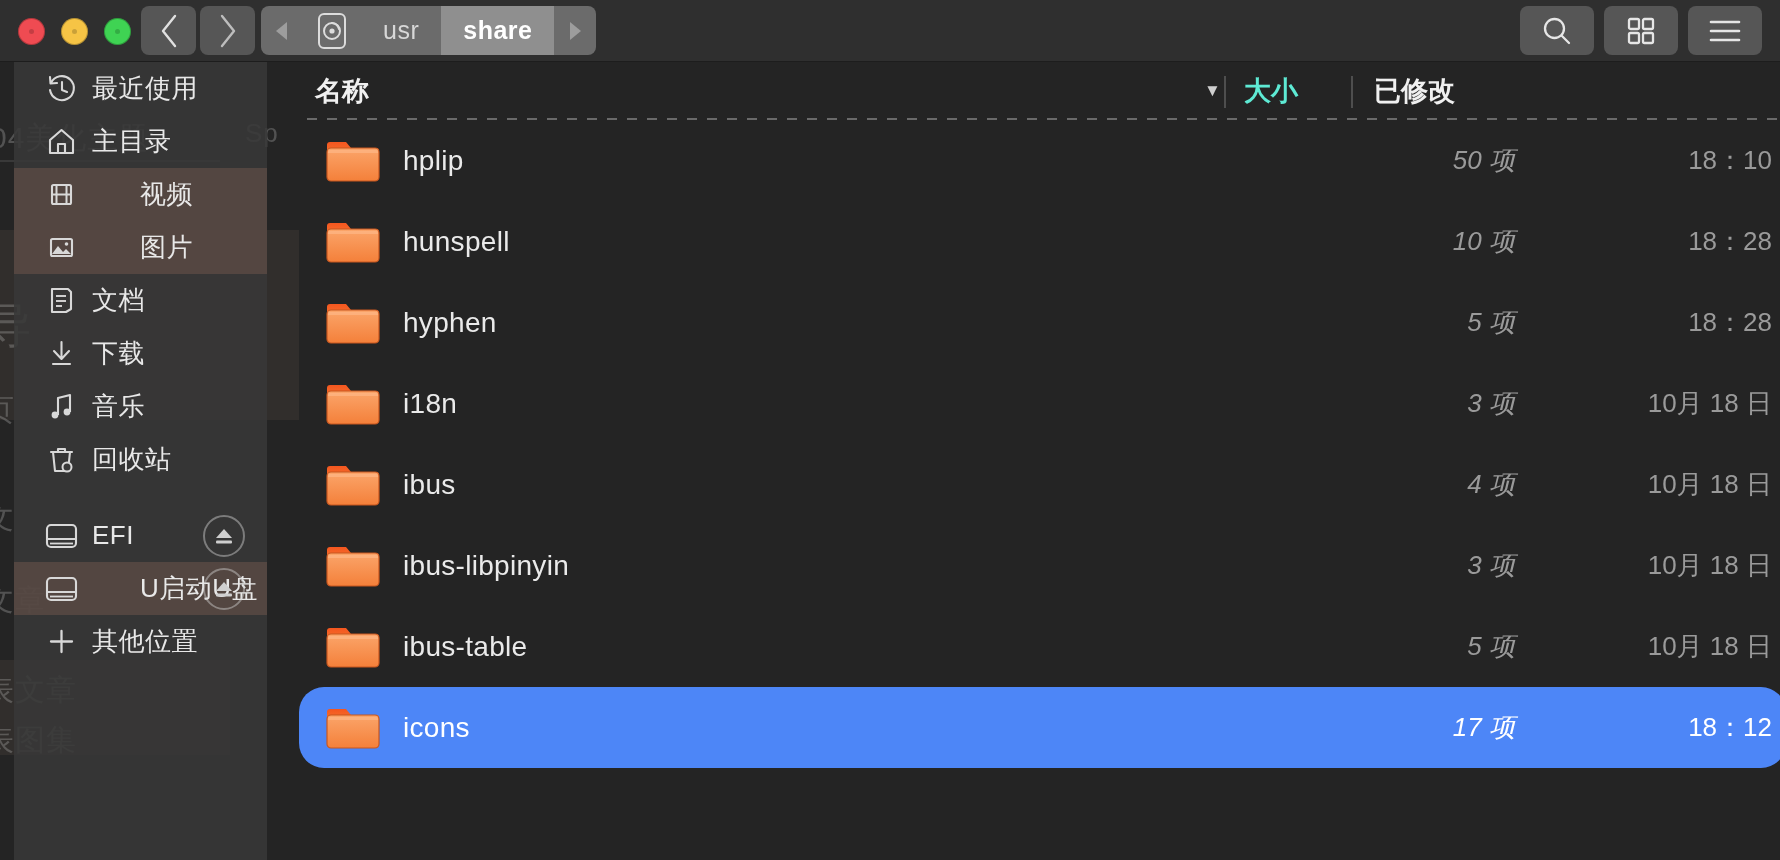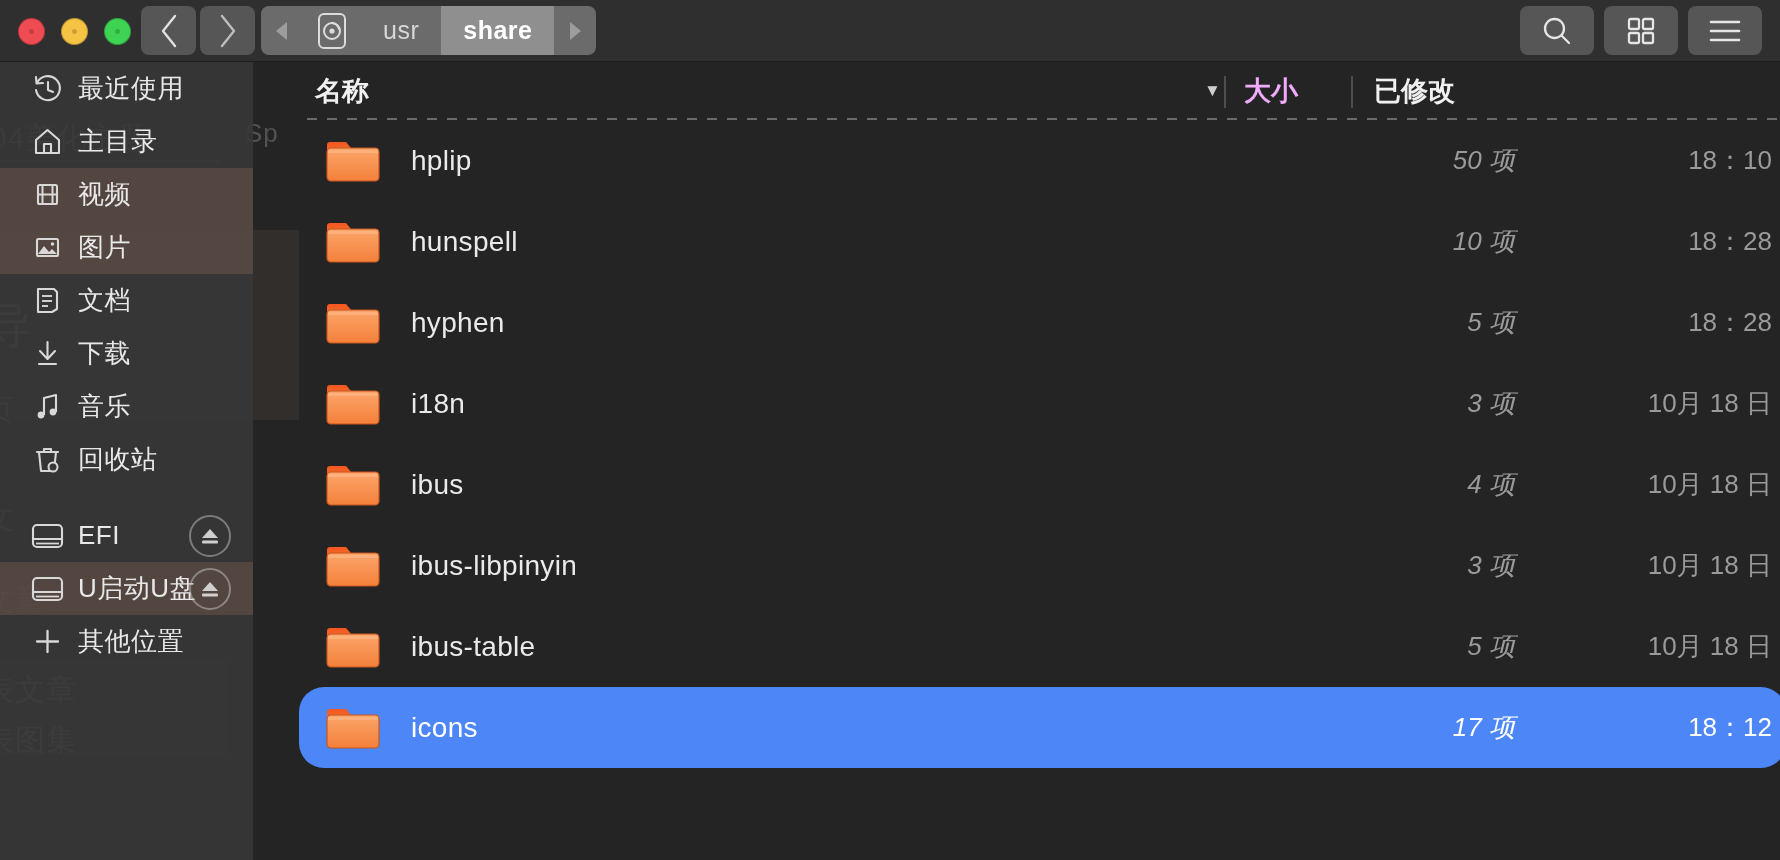--- a/index.html
+++ b/index.html
@@ -34,45 +34,45 @@
   .crumbbar{position:absolute;left:261px;top:6px;height:49px;background:#6b6b6b;border-radius:8px;display:flex;align-items:stretch;overflow:hidden;}
   .crumb-arrow{width:42px;display:flex;align-items:center;justify-content:center;}
   .crumb{display:flex;align-items:center;justify-content:center;padding:8px 22px;color:#d7d7d7;font-size:25px;letter-spacing:.5px;}
   .crumb.disk{padding:0 14px;}
   .crumb.active{background:#8f8f8f;color:#ffffff;font-weight:bold;}
 
   .toolright{position:absolute;right:18px;top:6px;display:flex;gap:10px;}
   .tbtn{width:74px;height:49px;background:#565656;border-radius:8px;display:flex;align-items:center;justify-content:center;}
 
   
-  .sidebar{position:absolute;left:0;top:62px;width:253px;height:798px;background:rgba(56,56,56,.88);box-sizing:border-box;overflow:hidden;}
+  .sidebar{position:absolute;left:14px;top:62px;width:253px;height:798px;background:rgba(56,56,56,.88);box-sizing:border-box;overflow:hidden;}
   .sb-item{position:relative;height:53px;display:flex;align-items:center;padding-left:30px;box-sizing:border-box;}
-  .sb-item.sel{background:rgba(120,92,80,.45);}
+  .sb-item.sel{background:rgba(120,92,80,.45);gap:48px;}
   .sb-ico{width:34px;height:34px;flex:0 0 34px;display:flex;align-items:center;justify-content:center;margin-right:14px;}
   .sb-label{color:#e8e8e8;font-size:26px;white-space:nowrap;letter-spacing:.5px;}
   .sb-gap{height:23px;}
   .eject{position:absolute;right:22px;top:50%;transform:translateY(-50%);width:38px;height:38px;border-radius:50%;border:2px solid rgba(210,210,210,.45);display:flex;align-items:center;justify-content:center;}
 
   
   .content{position:absolute;left:299px;top:62px;width:1487px;height:798px;background:#242424;overflow:hidden;}
   .colhead{position:relative;height:58px;background:#242424;display:flex;align-items:center;}
   .colhead:after{content:"";position:absolute;left:8px;right:0;bottom:0;height:2px;
     background-image:repeating-linear-gradient(to right,#6a6a6a 0 10px,transparent 10px 20px);}
   .ch-name{position:absolute;left:16px;color:#f0f0f0;font-size:27px;font-weight:bold;}
   .ch-sort{position:absolute;left:905px;color:#cfcfcf;font-size:17px;}
-  .ch-size{position:absolute;left:945px;color:#f0abfc;font-size:27px;font-weight:bold;}
+  .ch-size{position:absolute;left:945px;color:#5eead4;font-size:27px;font-weight:bold;}
   .ch-div1{position:absolute;left:925px;top:14px;width:2px;height:32px;background:#4e4e4e;}
   .ch-div2{position:absolute;left:1052px;top:14px;width:2px;height:32px;background:#4e4e4e;}
   .ch-mod{position:absolute;left:1075px;color:#f0f0f0;font-size:27px;font-weight:bold;}
 
   .rows{position:relative;}
   .row{position:relative;height:81px;display:flex;align-items:center;}
   .row.selected{background:#4d86f7;border-radius:25px;}
   .fico{margin-left:26px;width:56px;height:47px;flex:0 0 56px;position:relative;}
-  .fname{margin-left:30px;color:#eaeaea;font-size:28px;letter-spacing:.3px;white-space:nowrap;}
+  .fname{margin-left:22px;color:#eaeaea;font-size:28px;letter-spacing:.3px;white-space:nowrap;}
   .row.selected .fname{color:#ffffff;}
   .fsize{position:absolute;right:271px;color:#9a9a9a;font-size:26px;text-align:left;white-space:nowrap;font-style:italic;}
   .fmod{position:absolute;right:14px;color:#9a9a9a;font-size:26px;text-align:right;white-space:nowrap;}
   .row.selected .fsize,.row.selected .fmod{color:#ffffff;}
 </style>
 </head>
 <body>
 
 <div class="window">
 

